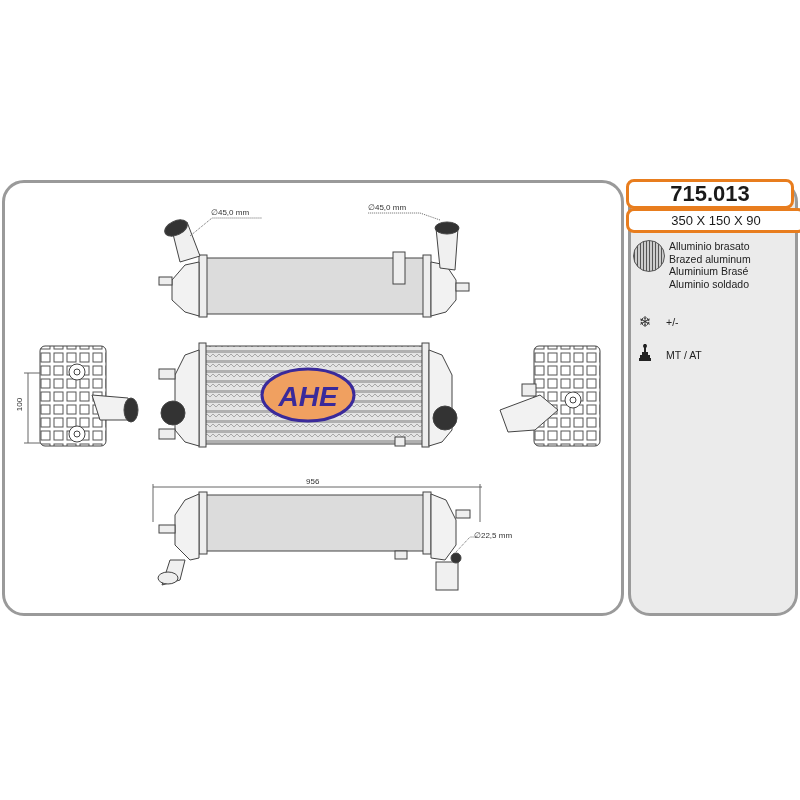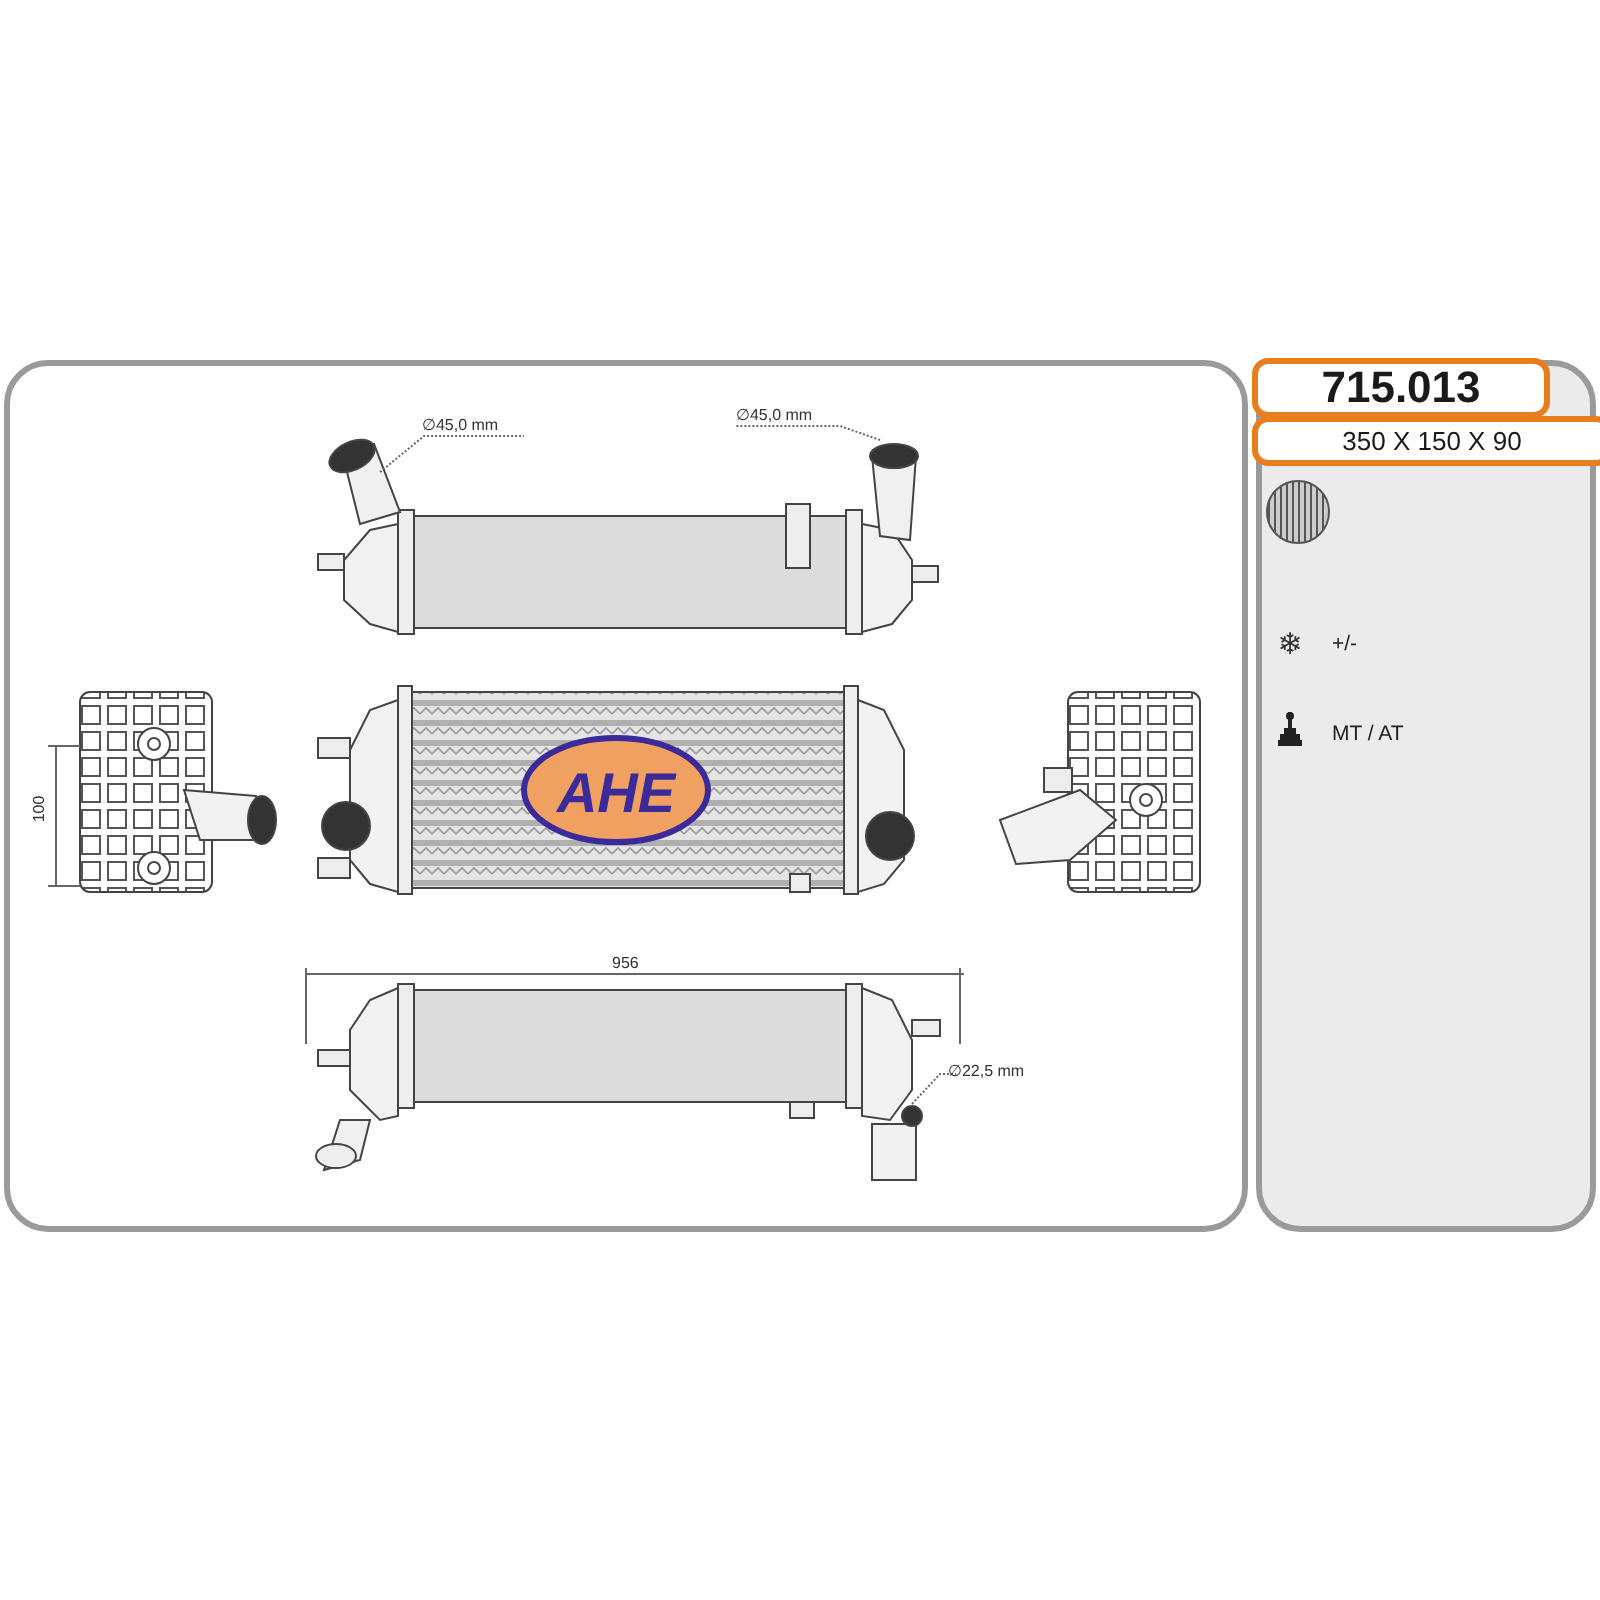--- a/index.html
+++ b/index.html
@@ -1,45 +1,51 @@
 <!DOCTYPE html>
 <html><head>
 <meta charset="utf-8">
 <style>
   html, body { margin:0; padding:0; background:#ffffff; }
   body { width:800px; height:800px; position:relative; overflow:hidden; font-family:"Liberation Sans", sans-serif; }
   .main-panel { position:absolute; left:2px; top:180px; width:622px; height:436px; border:3px solid #9a9a9a; border-radius:22px; background:#fff; box-sizing:border-box; }
   .side-panel { position:absolute; left:628px; top:180px; width:170px; height:436px; border:3px solid #9a9a9a; border-radius:22px; background:#ebebeb; box-sizing:border-box; }
-  .code-box { position:absolute; left:626px; top:179px; width:149px; height:30px; border:3px solid #e87d1e; border-radius:8px; background:#fff; box-sizing:border-box; display:flex; align-items:center; justify-content:center; font-weight:bold; font-size:22px; color:#1a1a1a; }
+  .code-box { position:absolute; left:626px; top:179px; width:168px; height:30px; border:3px solid #e87d1e; border-radius:8px; background:#fff; box-sizing:border-box; display:flex; align-items:center; justify-content:center; font-weight:bold; font-size:22px; color:#1a1a1a; }
   .dims-box { position:absolute; left:626px; top:208px; width:180px; height:25px; border:3px solid #e87d1e; border-radius:8px; background:#fff; box-sizing:border-box; display:flex; align-items:center; justify-content:center; font-size:13px; color:#1a1a1a; }
   .material { position:absolute; left:633px; top:240px; display:flex; }
   .mat-icon { width:30px; height:30px; border-radius:50%; border:1px solid #555; margin-right:4px; background:repeating-linear-gradient(90deg,#555 0 1px,#ccc 1px 3px); }
   .mat-lines { font-size:10.5px; line-height:12.5px; color:#222; }
   .spec-row { position:absolute; left:636px; display:flex; align-items:center; font-size:10.5px; color:#222; }
   .spec-icon { width:18px; text-align:center; margin-right:12px; font-size:15px; color:#333; }
   svg { position:absolute; left:0; top:0; }
   .lbl { position:absolute; font-size:8px; color:#333; }
 </style>
 </head>
 <body>
 
 <div class="main-panel"></div>
 <div class="side-panel"></div>
 <div class="code-box">715.013</div>
 <div class="dims-box">350 X 150 X 90</div>
 
 <div class="material">
   <div class="mat-icon"></div>
+  <div class="mat-lines">
+    <div>Alluminio brasato</div>
+    <div>Brazed aluminum</div>
+    <div>Aluminium Brasé</div>
+    <div>Aluminio soldado</div>
+  </div>
 </div>
 
 <div class="spec-row" style="top:313px">
   <span class="spec-icon">❄</span>
   <span>+/-</span>
 </div>
-<div class="spec-row" style="top:356px">
+<div class="spec-row" style="top:344px">
   <span class="spec-icon">
     <svg width="12" height="18" style="position:static">
         <rect x="5" y="0" width="2" height="8" fill="#222"></rect>
         <circle cx="6" cy="2" r="2" fill="#222"></circle>
         <rect x="3" y="8" width="6" height="3" fill="#222"></rect>
         <rect x="1" y="11" width="10" height="3" fill="#222"></rect>
         <rect x="0" y="14" width="12" height="3" fill="#222"></rect>
       </svg>
   </span>
   <span>MT / AT</span>

